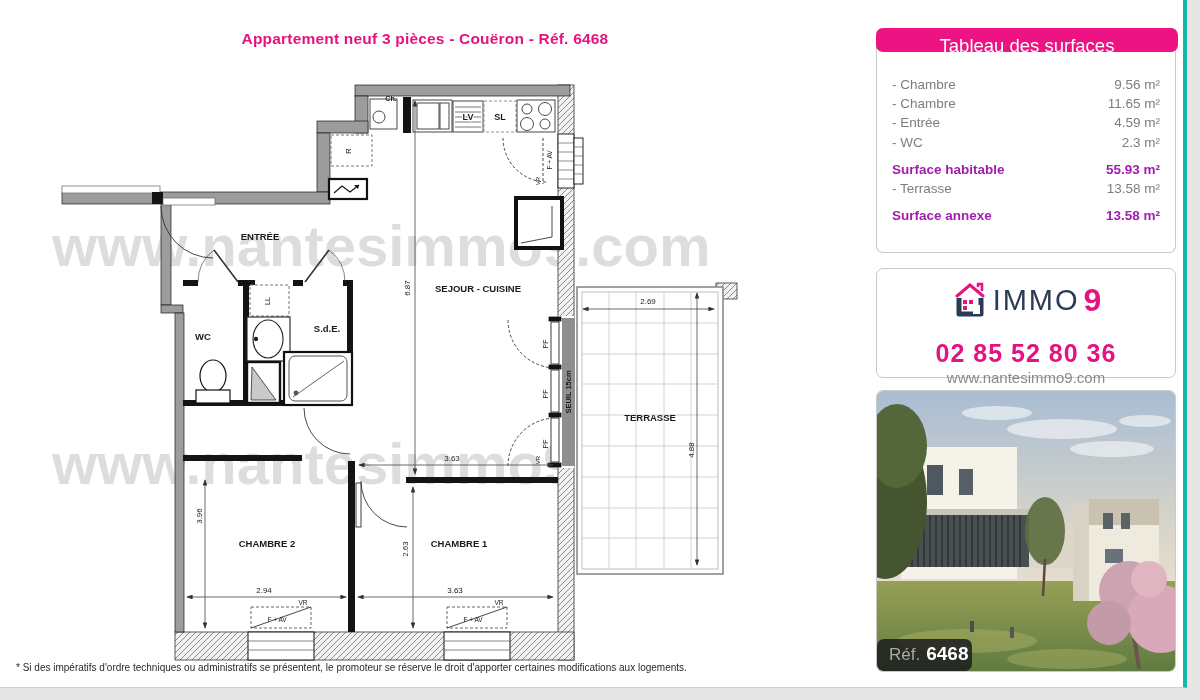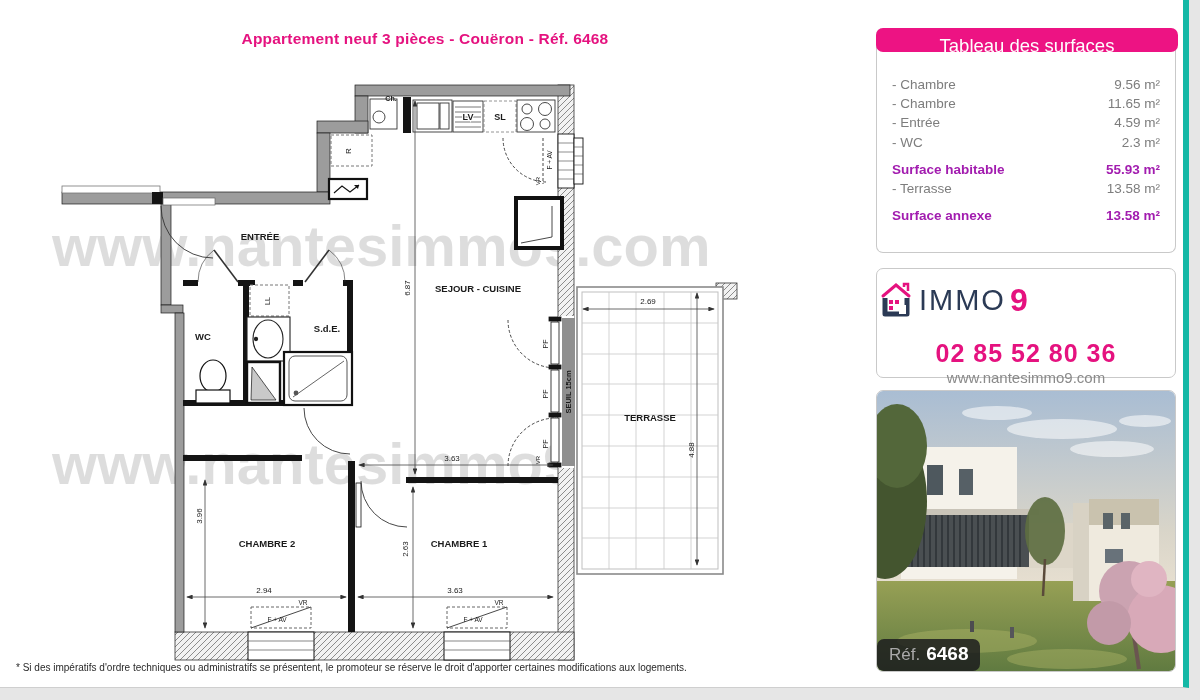--- a/index.html
+++ b/index.html
@@ -1,35 +1,35 @@
 <!DOCTYPE html>
 <html><head>
 <meta charset="utf-8">
 <style>
   html,body{margin:0;padding:0;}
   body{width:1200px;height:700px;background:#e6e6e6;font-family:"Liberation Sans",sans-serif;position:relative;overflow:hidden;}
-  .page{position:absolute;left:0;top:0;width:1183px;height:687px;background:#ffffff;border-right:6px solid #14b8a6;border-bottom:1px solid #cfcfcf;}
+  .page{position:absolute;left:0;top:0;width:1183px;height:687px;background:#ffffff;border-right:4px solid #14b8a6;border-bottom:1px solid #cfcfcf;}
   .title{position:absolute;left:0;top:30px;width:850px;text-align:center;font-size:15.5px;font-weight:bold;color:#e5127f;letter-spacing:.2px;}
   .footnote{position:absolute;left:16px;top:662px;font-size:10px;color:#2a2a2a;}
   
   .panel{position:absolute;left:876px;width:300px;background:#fff;border:1px solid #c9c9c9;border-radius:7px;box-sizing:border-box;}
   .surfaces{top:28px;height:225px;border-top:none;}
   .surf-header{position:absolute;left:-1px;top:0;width:302px;height:24px;background:#ed1383;border-radius:7px;color:#fff;font-size:18.5px;text-align:center;line-height:36px;}
   .surf-rows{position:absolute;left:0;top:40px;width:100%;padding:7px 15px;box-sizing:border-box;}
   .s-row{display:flex;justify-content:space-between;font-size:13.5px;line-height:19.2px;color:#7d7d7d;}
   .s-row.bold{font-weight:bold;color:#a21caf;margin-top:8px;}
   .agency{top:268px;height:110px;text-align:center;}
-  .brand{margin-top:12px;display:flex;align-items:center;gap:4px;}
+  .brand{margin-top:12px;display:flex;align-items:center;justify-content:center;gap:4px;}
   .brand-immo{font-size:29px;color:#2b3a55;letter-spacing:2px;}
   .brand-9{font-size:32px;color:#e5127f;font-weight:bold;}
   .phone{margin-top:20px;font-size:25px;font-weight:bold;color:#e5127f;letter-spacing:1px;}
   .website{margin-top:1px;font-size:15px;color:#8a8a8a;}
   .photo{top:390px;height:282px;overflow:hidden;padding:0;border:1px solid #c9c9c9;}
   .photo svg{display:block;}
-  .ref-badge{position:absolute;left:0;bottom:0;background:rgba(25,25,28,.82);border-radius:7px;padding:4px 12px 6px 12px;}
+  .ref-badge{position:absolute;left:0;bottom:0;background:rgba(25,25,28,.82);border-radius:7px;padding:4px 4px 6px 12px;}
   .ref-label{color:#a9a9a9;font-size:17px;}
   .ref-value{color:#fff;font-size:19px;font-weight:bold;margin-left:6px;}
   
   #plan{position:absolute;left:0;top:0;}
   #plan text{font-family:"Liberation Sans",sans-serif;fill:#1a1a1a;}
   .room-lbl{font-size:9.5px;font-weight:bold;text-anchor:middle;}
   .dim-lbl{font-size:8px;fill:#333;text-anchor:middle;}
   .fix-lbl{font-size:7px;fill:#222;text-anchor:middle;}
   .dim{stroke:#444;stroke-width:.8;marker-start:url(#arr);marker-end:url(#arr);}
   .wm{font-size:58px;font-weight:bold;fill:#8a8a8a;opacity:.14;}

